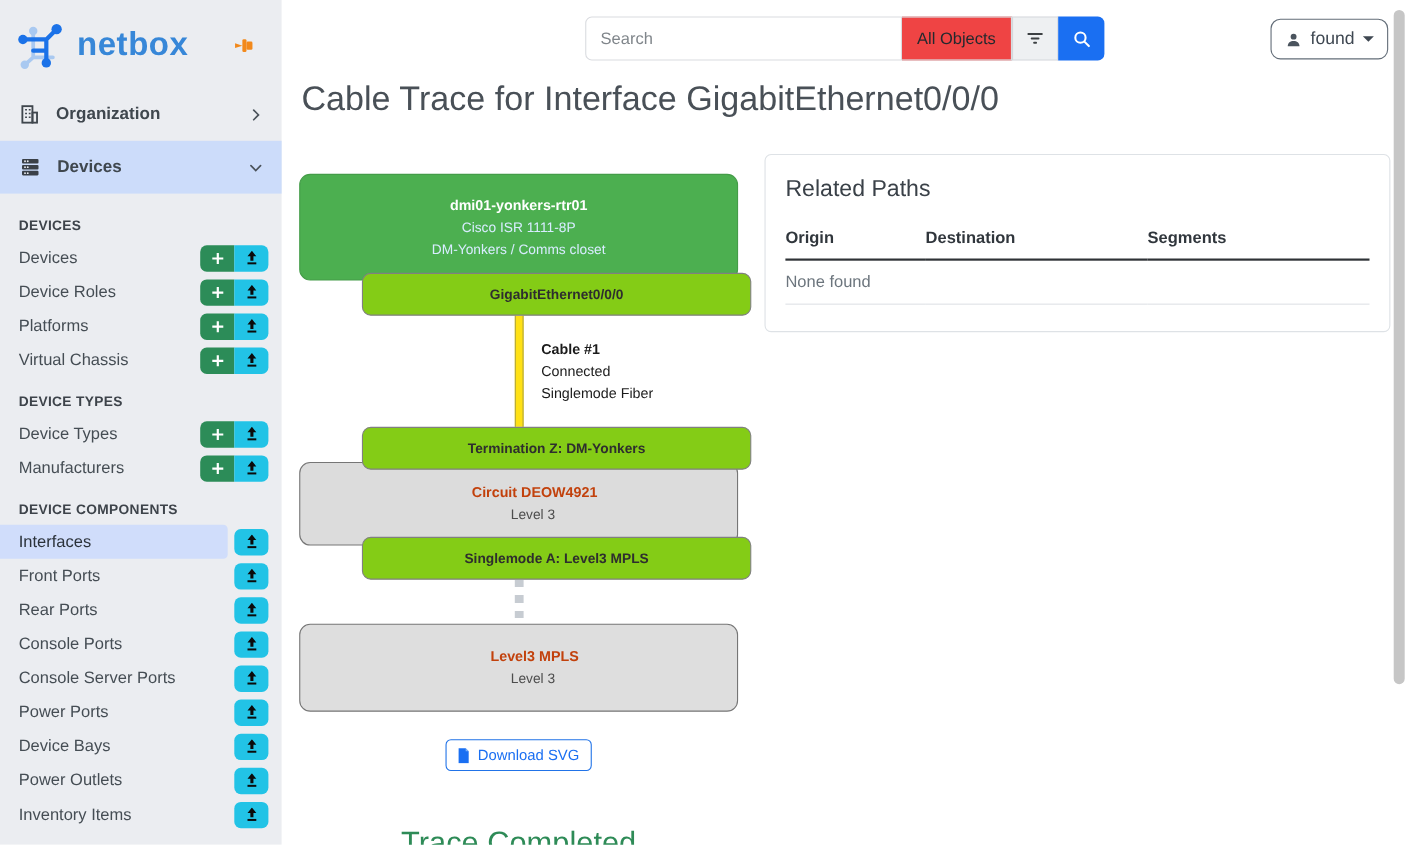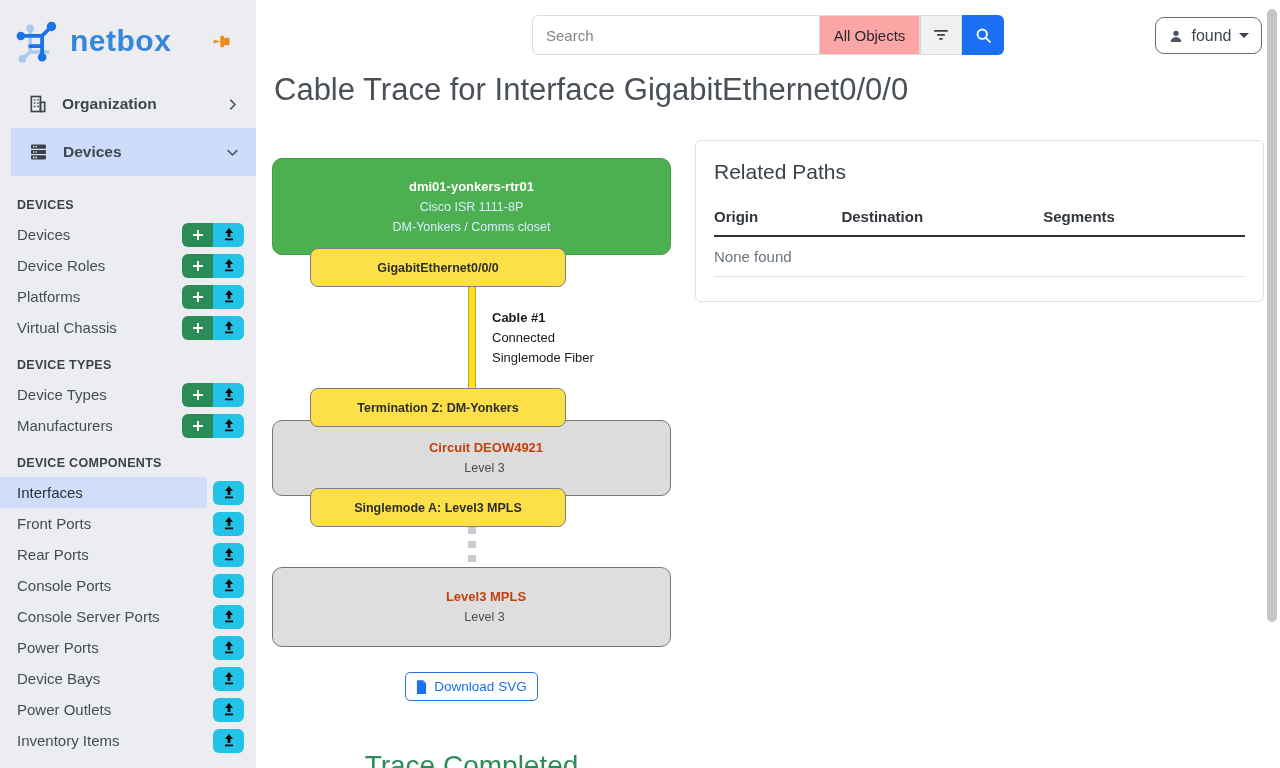--- a/index.html
+++ b/index.html
@@ -7,21 +7,21 @@
               font-family:"Liberation Sans", sans-serif; }
   .app { position:relative; width:1280px; height:768px; }
 
   
   .sidebar { position:absolute; left:0; top:0; width:256px; height:768px;
              background:#ebedf1; z-index:5; }
   .logo-row { display:flex; align-items:center; padding:16px 24px 14px 14px; height:80px; }
   .logo-text { font-size:30px; font-weight:bold; color:#3787d8; margin-left:10px; letter-spacing:.5px; }
   .pin-btn { margin-left:auto; background:none; border:none; cursor:pointer; display:flex; }
   .nav-item { display:flex; align-items:center; height:48px; padding:0 16px 0 17px;
-              font-size:15.5px; font-weight:bold; color:#3f474e; cursor:pointer;margin-left:11px; }
+              font-size:15.5px; font-weight:bold; color:#3f474e; cursor:pointer; }
   .nav-item.active { background:#ccdcfa; }
   .nav-item .nav-label { margin-left:14px; flex:1; }
   .section-head { display:flex; align-items:center; height:24px; padding-left:17px;
                   margin:10px 0 2px; font-size:12.5px; font-weight:bold; color:#3d434a;
                   letter-spacing:.3px; }
   .section-head.first { margin-top:17px; }
   .sub-item { display:flex; align-items:center; height:31px; }
   .sub-link { flex:1; align-self:stretch; display:flex; align-items:center; padding-left:17px;
               font-size:15px; color:#454d54; text-decoration:none; cursor:pointer;
               border-radius:0 4px 4px 0; }
@@ -34,21 +34,21 @@
   .btn-import.solo { border-radius:6px; }
 
   
   .main { position:absolute; left:256px; top:0; width:1024px; height:768px; background:#fff; }
 
   .search-group { position:absolute; left:276px; top:15px; height:40px; display:flex; }
   .search-input { width:288px; height:40px; border:1px solid #dadce0; border-radius:6px 0 0 6px;
                   padding:0 13px; font-size:15px; color:#202124; outline:none;
                   font-family:"Liberation Sans", sans-serif; }
   .search-input::placeholder { color:#80868b; }
-  .scope-btn { width:100px; height:40px; background:#fca5a5; border:1px solid #dadce0;
+  .scope-btn { width:100px; height:40px; background:#ef4444; border:1px solid #dadce0;
                border-left:none; font-size:15px; color:#24292e; cursor:pointer;
                font-family:"Liberation Sans", sans-serif; }
   .filter-btn { width:42px; height:40px; background:#eef0f2; border:1px solid #dadce0;
                 border-left:1px solid #d4d7da; display:flex; align-items:center;
                 justify-content:center; cursor:pointer; }
   .go-btn { width:42px; height:40px; background:#1a6ff2; border:none; border-radius:0 6px 6px 0;
             display:flex; align-items:center; justify-content:center; cursor:pointer; }
   .user-btn { position:absolute; left:899px; top:17px; width:107px; height:37px;
               border:1px solid #636d78; border-radius:9px; background:#fff; display:flex;
               align-items:center; justify-content:center; gap:7px; font-size:16px;
@@ -60,21 +60,21 @@
                 color:#495057; }
 
   
   .t-node { position:absolute; border-radius:10px; display:flex; flex-direction:column;
             align-items:center; justify-content:center; text-align:center; z-index:1;
             line-height:20px; cursor:pointer; }
   .t-device { left:16px; top:158px; width:399px; height:97px; background:#4caf50;
               border:1px solid #449c48; }
   .t-device .t-name { font-weight:bold; font-size:13px; color:#ffffff; }
   .t-device .t-sub { font-size:12.5px; color:#d8ecff; }
-  .t-box { position:absolute; left:54px; width:256px; height:39px; background:#fde047;
+  .t-box { position:absolute; left:73px; width:354px; height:39px; background:#84cc16;
            border:1px solid #808080; border-radius:8px; display:flex; align-items:center;
            justify-content:center; font-weight:bold; font-size:12.5px; color:#2e2e2e;
            z-index:2; cursor:pointer; }
   .t-iface { top:248px; }
   .t-term-z { top:388px; }
   .t-term-a { top:488px; }
   .t-cable-line { position:absolute; left:212px; top:287px; width:8px; height:101px;
                   background:#ffe115; border-left:1px solid #b3a83c; border-right:1px solid #b3a83c; }
   .t-cable-label { position:absolute; left:236px; top:308px; font-size:13px; color:#1b1b1b;
                    line-height:20px; text-align:left; }

